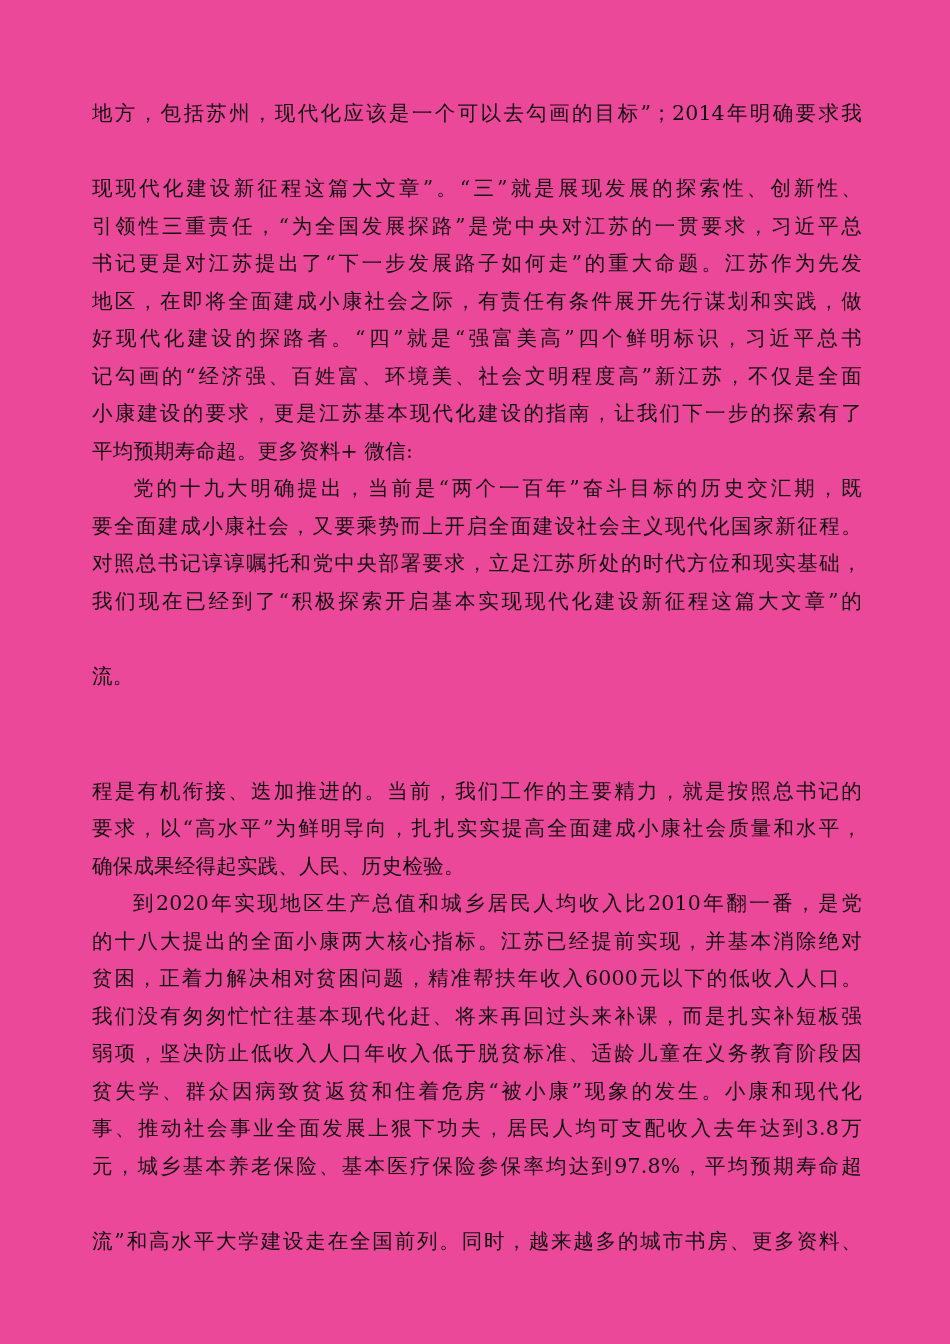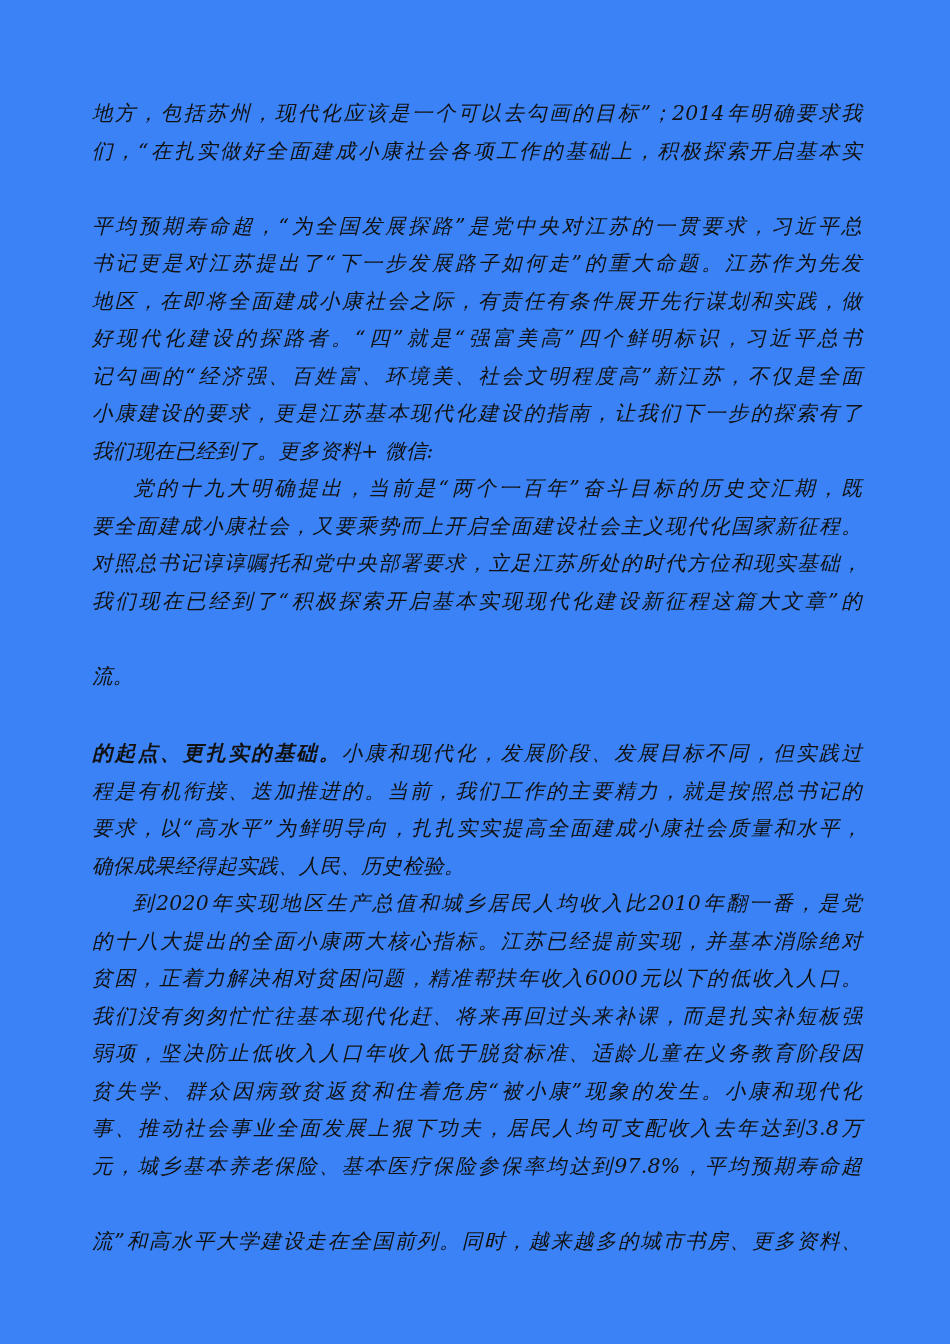--- a/index.html
+++ b/index.html
@@ -1,49 +1,46 @@
 <!DOCTYPE html>
 <html><head>
 <meta charset="utf-8">
 <style>
   html, body { margin: 0; padding: 0; background: #ffffff; }
   body { width: 950px; height: 1344px; position: relative; overflow: hidden;
          font-family: "DejaVu Serif", "Liberation Serif", serif; color: #111111; }
-  .page { position: absolute; left: 0; top: 0; width: 950px; height: 1344px; background: #3b82f6; font-style: italic; }
+  .page { position: absolute; left: 0; top: 0; width: 950px; height: 1344px; background: #ec4899; }
   .line { position: absolute; left: 92px; width: 770px; height: 30px;
           font-size: 20.5px; line-height: 30px; white-space: nowrap;
           text-align: justify; text-align-last: justify; letter-spacing: 0.2px; }
   .line.last { text-align-last: left; }
   .line.indent { left: 133px; width: 729px; }
   .bold { font-weight: bold; }
 </style>
 </head>
 <body>
 
 <div class="page">
 
   <div class="line" style="top:98px">地方，包括苏州，现代化应该是一个可以去勾画的目标”；2014年明确要求我</div>
-  <div class="line" style="top:136px">们，“在扎实做好全面建成小康社会各项工作的基础上，积极探索开启基本实</div>
-  <div class="line" style="top:211px">平均预期寿命超，“为全国发展探路”是党中央对江苏的一贯要求，习近平总</div>
+  <div class="line" style="top:173px">现现代化建设新征程这篇大文章”。“三”就是展现发展的探索性、创新性、</div>
+  <div class="line" style="top:211px">引领性三重责任，“为全国发展探路”是党中央对江苏的一贯要求，习近平总</div>
   <div class="line" style="top:248px">书记更是对江苏提出了“下一步发展路子如何走”的重大命题。江苏作为先发</div>
   <div class="line" style="top:323px">好现代化建设的探路者。“四”就是“强富美高”四个鲜明标识，习近平总书</div>
   <div class="line" style="top:286px">地区，在即将全面建成小康社会之际，有责任有条件展开先行谋划和实践，做</div>
   <div class="line" style="top:361px">记勾画的“经济强、百姓富、环境美、社会文明程度高”新江苏，不仅是全面</div>
   <div class="line" style="top:398px">小康建设的要求，更是江苏基本现代化建设的指南，让我们下一步的探索有了</div>
-  <div class="line last" style="top:436px">我们现在已经到了。更多资料+ 微信:</div>
+  <div class="line last" style="top:436px">平均预期寿命超。更多资料+ 微信:</div>
 
   <div class="line indent" style="top:473px">党的十九大明确提出，当前是“两个一百年”奋斗目标的历史交汇期，既</div>
   <div class="line" style="top:511px">要全面建成小康社会，又要乘势而上开启全面建设社会主义现代化国家新征程。</div>
   <div class="line" style="top:548px">对照总书记谆谆嘱托和党中央部署要求，立足江苏所处的时代方位和现实基础，</div>
   <div class="line" style="top:586px">我们现在已经到了“积极探索开启基本实现现代化建设新征程这篇大文章”的</div>
   <div class="line last" style="top:661px">流。</div>
 
-  <div class="line" style="top:738px">
-    <span class="bold">的起点、更扎实的基础。</span><span>小康和现代化，发展阶段、发展目标不同，但实践过</span>
-  </div>
   <div class="line" style="top:776px">程是有机衔接、迭加推进的。当前，我们工作的主要精力，就是按照总书记的</div>
   <div class="line" style="top:813px">要求，以“高水平”为鲜明导向，扎扎实实提高全面建成小康社会质量和水平，</div>
   <div class="line last" style="top:851px">确保成果经得起实践、人民、历史检验。</div>
 
   <div class="line indent" style="top:888px">到2020年实现地区生产总值和城乡居民人均收入比2010年翻一番，是党</div>
   <div class="line" style="top:926px">的十八大提出的全面小康两大核心指标。江苏已经提前实现，并基本消除绝对</div>
   <div class="line" style="top:963px">贫困，正着力解决相对贫困问题，精准帮扶年收入6000元以下的低收入人口。</div>
   <div class="line" style="top:1001px">我们没有匆匆忙忙往基本现代化赶、将来再回过头来补课，而是扎实补短板强</div>
   <div class="line" style="top:1038px">弱项，坚决防止低收入人口年收入低于脱贫标准、适龄儿童在义务教育阶段因</div>
   <div class="line" style="top:1076px">贫失学、群众因病致贫返贫和住着危房“被小康”现象的发生。小康和现代化</div>

